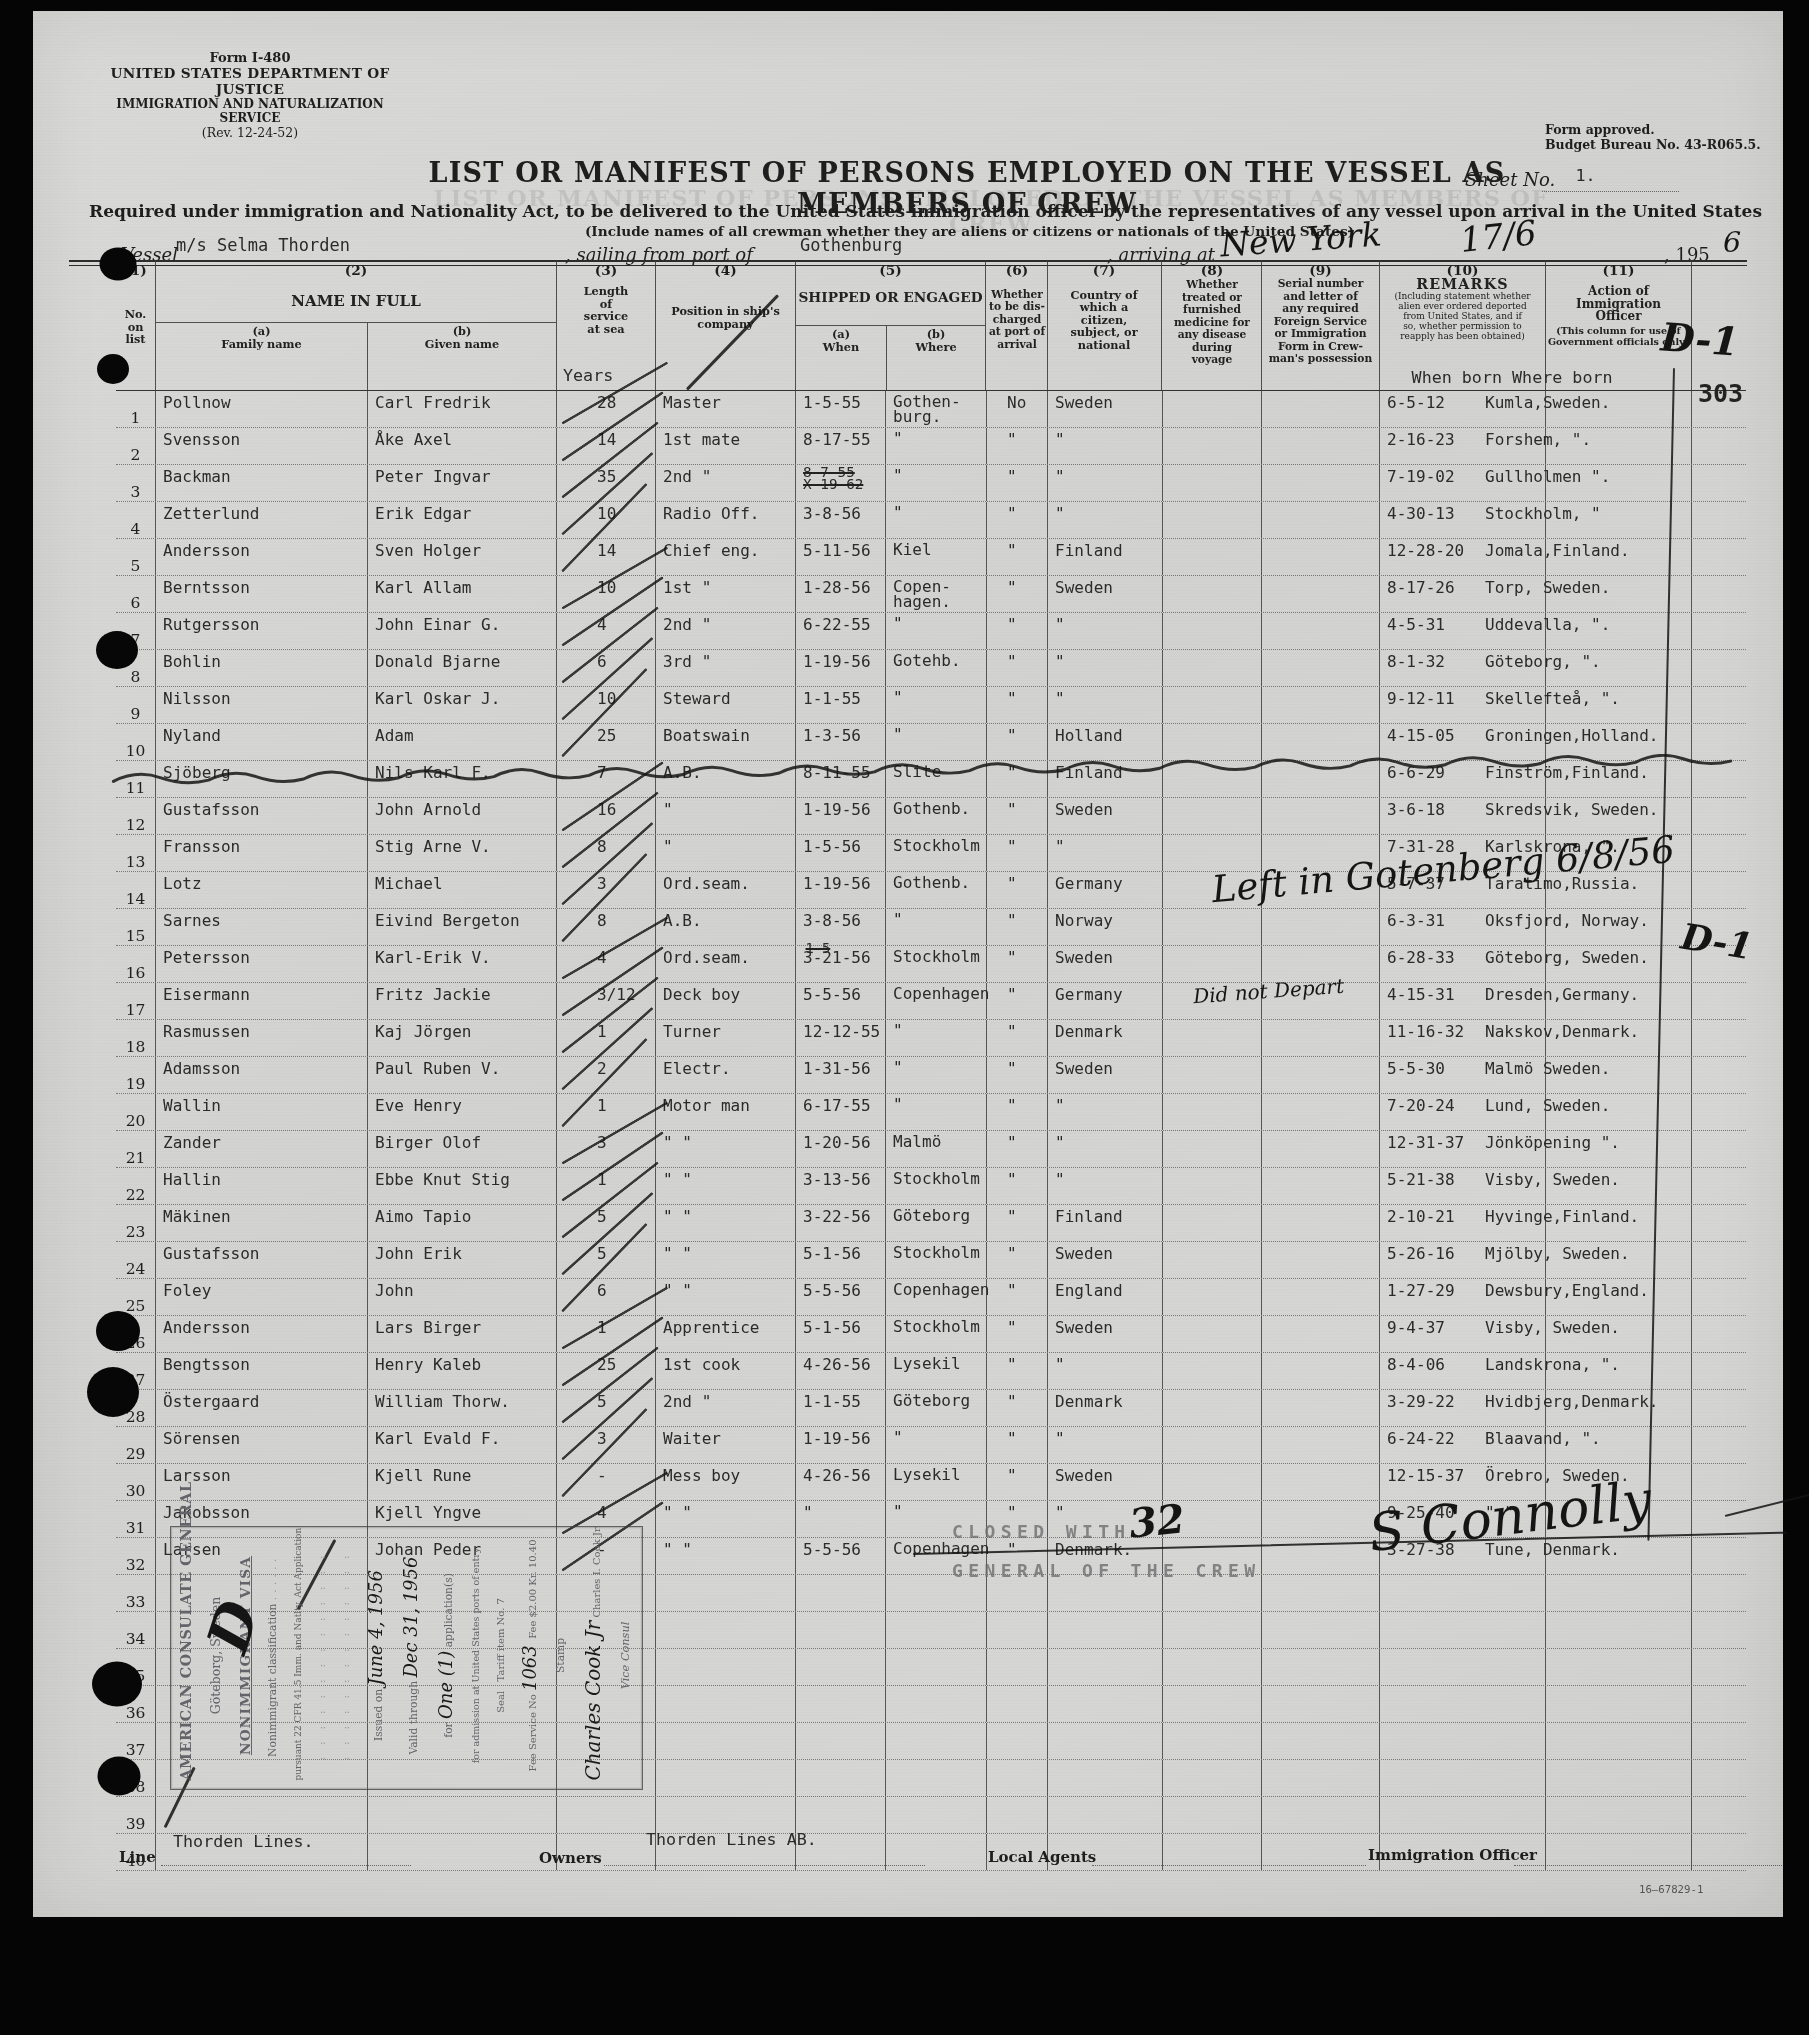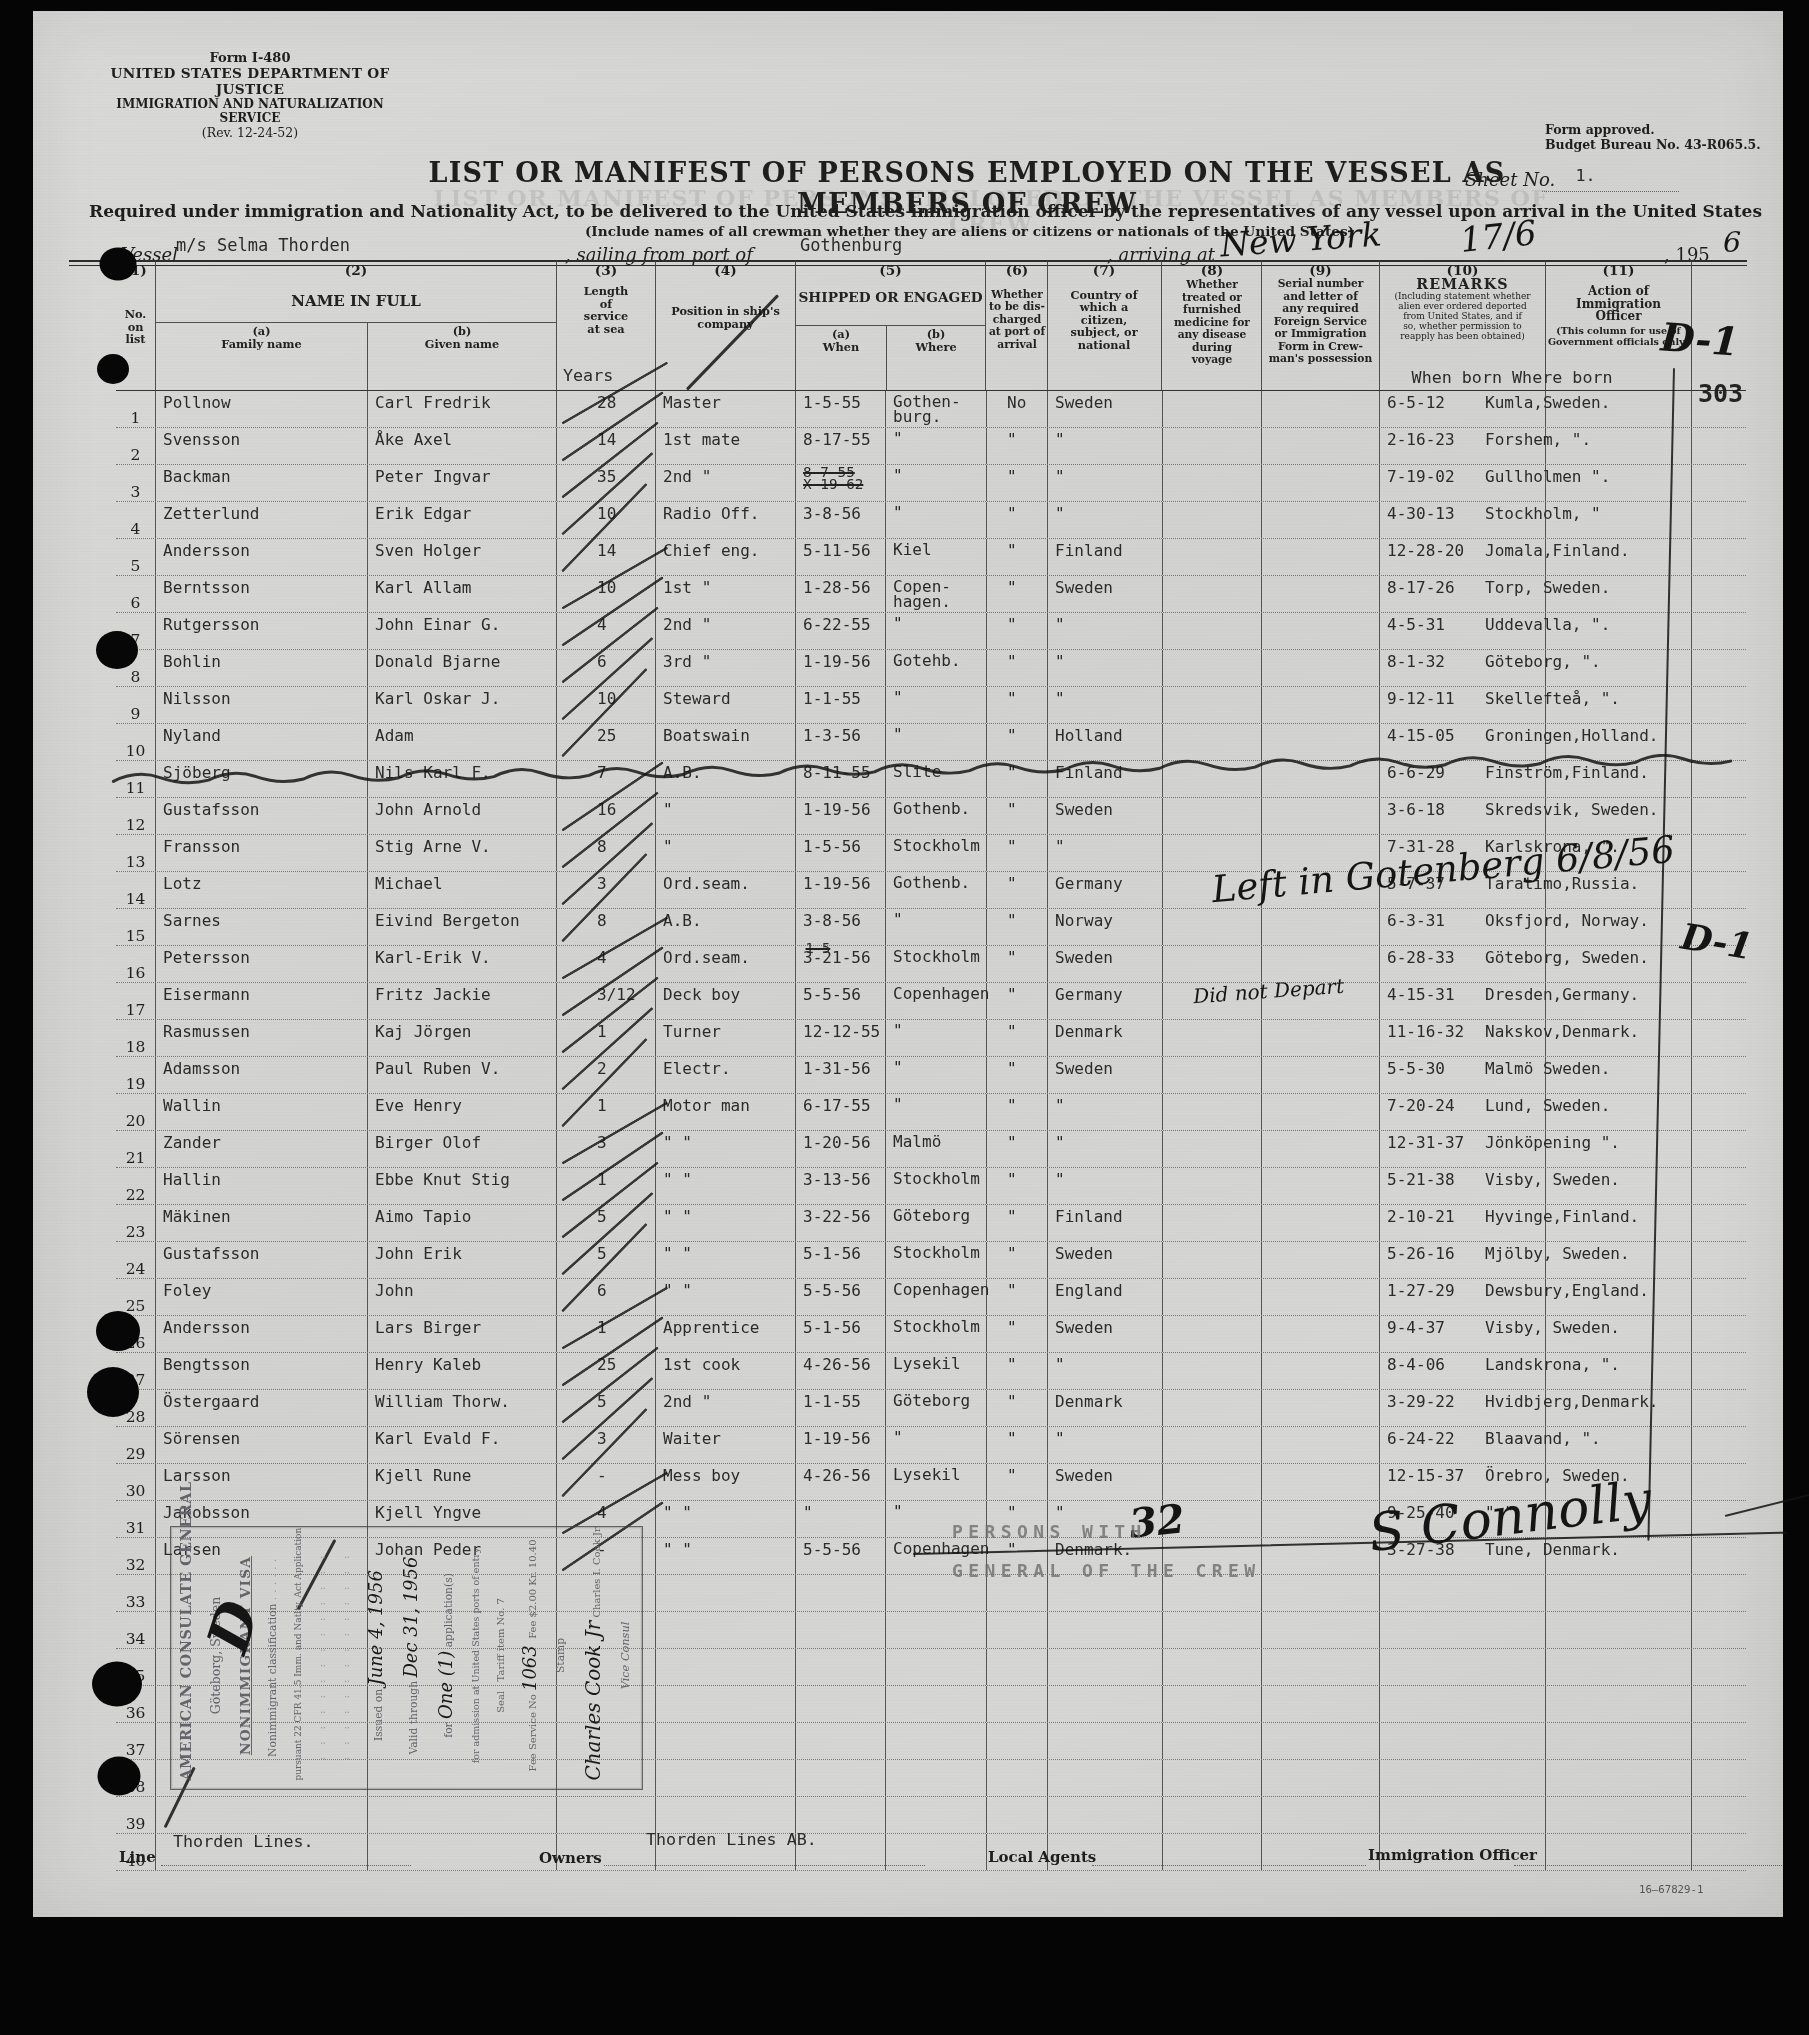--- a/index.html
+++ b/index.html
@@ -858,21 +858,21 @@
 
   <div class="abs t" style="left:1665px;top:368px;font-size:25px;font-weight:bold;color:#232323;">303</div>
   <div class="abs hand" style="left:1628px;top:305px;font-size:39px;font-weight:bold;transform:rotate(4deg);">D-1</div>
   <div class="penline" style="left:1640px;top:357px;width:2.4px;height:1173px;transform:rotate(1.25deg);transform-origin:top left;"></div>
 
   <div class="abs hand" style="left:1178px;top:837px;font-size:37px;transform:rotate(-5deg);white-space:nowrap;">Left in Gotenberg 6/8/56</div>
   <div class="abs hand" style="left:1648px;top:909px;font-size:36px;font-weight:bold;transform:rotate(9deg);">D-1</div>
 
   <div class="abs hand" style="left:1160px;top:968px;font-size:20px;transform:rotate(-4deg);white-space:nowrap;">Did not Depart</div>
 
-  <div class="abs closedstamp" style="left:919px;top:1510px;">PERSONS WITH</div>
+  <div class="abs closedstamp" style="left:919px;top:1510px;">CLOSED WITH</div>
   <div class="abs hand" style="left:1096px;top:1486px;font-size:40px;font-weight:bold;transform:rotate(-6deg);">32</div>
   <div class="abs closedstamp" style="left:919px;top:1549px;">GENERAL OF THE CREW</div>
 
   <div class="abs hand" style="left:1335px;top:1475px;font-size:52px;transform:rotate(-7deg);white-space:nowrap;z-index:8;">S Connolly</div>
   <div class="penline" style="left:880px;top:1542px;width:874px;height:2.4px;transform:rotate(-1.4deg);transform-origin:left center;"></div>
   <div class="penline" style="left:1692px;top:1504px;width:107px;height:2.4px;transform:rotate(-14deg);transform-origin:left center;"></div>
 
   <div id="visabox">
     <div class="rot">
       <div class="sline" style="font-weight:bold;font-size:14.3px;letter-spacing:0.6px;">AMERICAN CONSULATE GENERAL</div>

